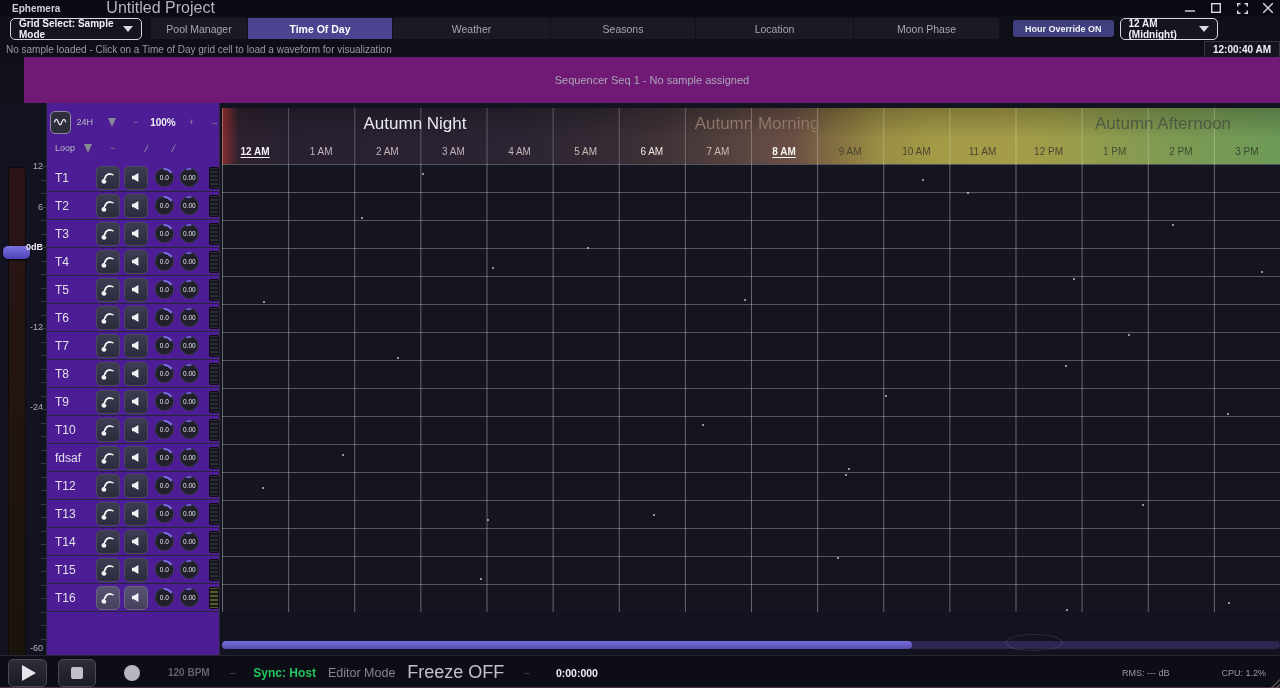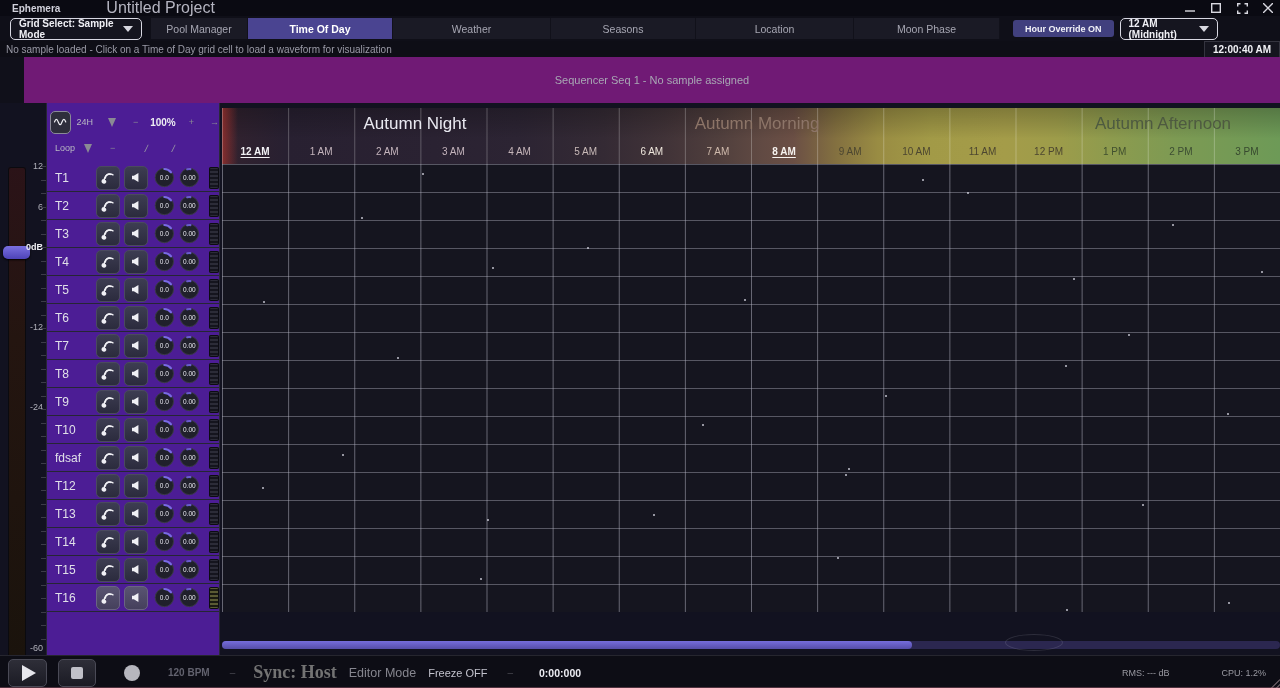--- a/index.html
+++ b/index.html
@@ -114,23 +114,23 @@
              display:flex;align-items:center;}
   .tbtn{height:26px;border:1px solid #4a4a56;border-radius:5px;background:linear-gradient(to bottom,#2e2e38,#1b1b24);
         display:flex;align-items:center;justify-content:center;}
   .play{width:37px;margin-left:8px;}
   .stop{width:36px;margin-left:11px;}
   .play-glyph{width:0;height:0;border-top:8px solid transparent;border-bottom:8px solid transparent;border-left:14px solid #e6e6ec;margin-left:3px;}
   .stop-glyph{width:12px;height:12px;background:#c0c0c8;border-radius:2px;}
   .rec-glyph{width:16px;height:16px;border-radius:50%;background:#b6b6be;margin-left:28px;}
   .bpm{font-size:10px;font-weight:bold;color:#62626e;margin-left:28px;}
   .tdash{color:#46464f;font-size:10px;margin-left:20px;}
-  .sync{font-size:18px;font-weight:bold;color:#737373;margin-left:18px;font-family:Liberation Serif, serif;}
+  .sync{font-size:12px;font-weight:bold;color:#22c55e;margin-left:18px;}
   .editor{font-size:12.5px;color:#86868f;margin-left:12px;}
-  .freeze{font-size:11px;color:#c2c2cc;margin-left:12px;}
+  .freeze{font-size:18px;color:#c2c2cc;margin-left:12px;}
   .ttime{font-size:10.5px;font-weight:bold;color:#ececf2;margin-left:26px;}
   .bbar{display:flex;gap:10px;margin-left:16px;}
   .bbtn{height:22px;border:1px solid #55555f;border-radius:4px;background:#1d1d27;display:flex;align-items:center;
         padding:0 10px;font-size:11.5px;color:#f0f0f4;}
   .spacer{flex:1;}
   .rms{font-size:9px;color:#9a9aa2;}
   .cpu{font-size:9px;color:#9a9aa2;margin-left:52px;margin-right:14px;}
   .grip{position:absolute;right:0;bottom:0;width:14px;height:14px;overflow:hidden;}
   .grip i{position:absolute;background:#7a6a72;height:1px;transform:rotate(-45deg);}
   .bottom-edge{position:absolute;left:0;right:0;bottom:0;height:2px;background:rgba(160,95,115,0.45);}

